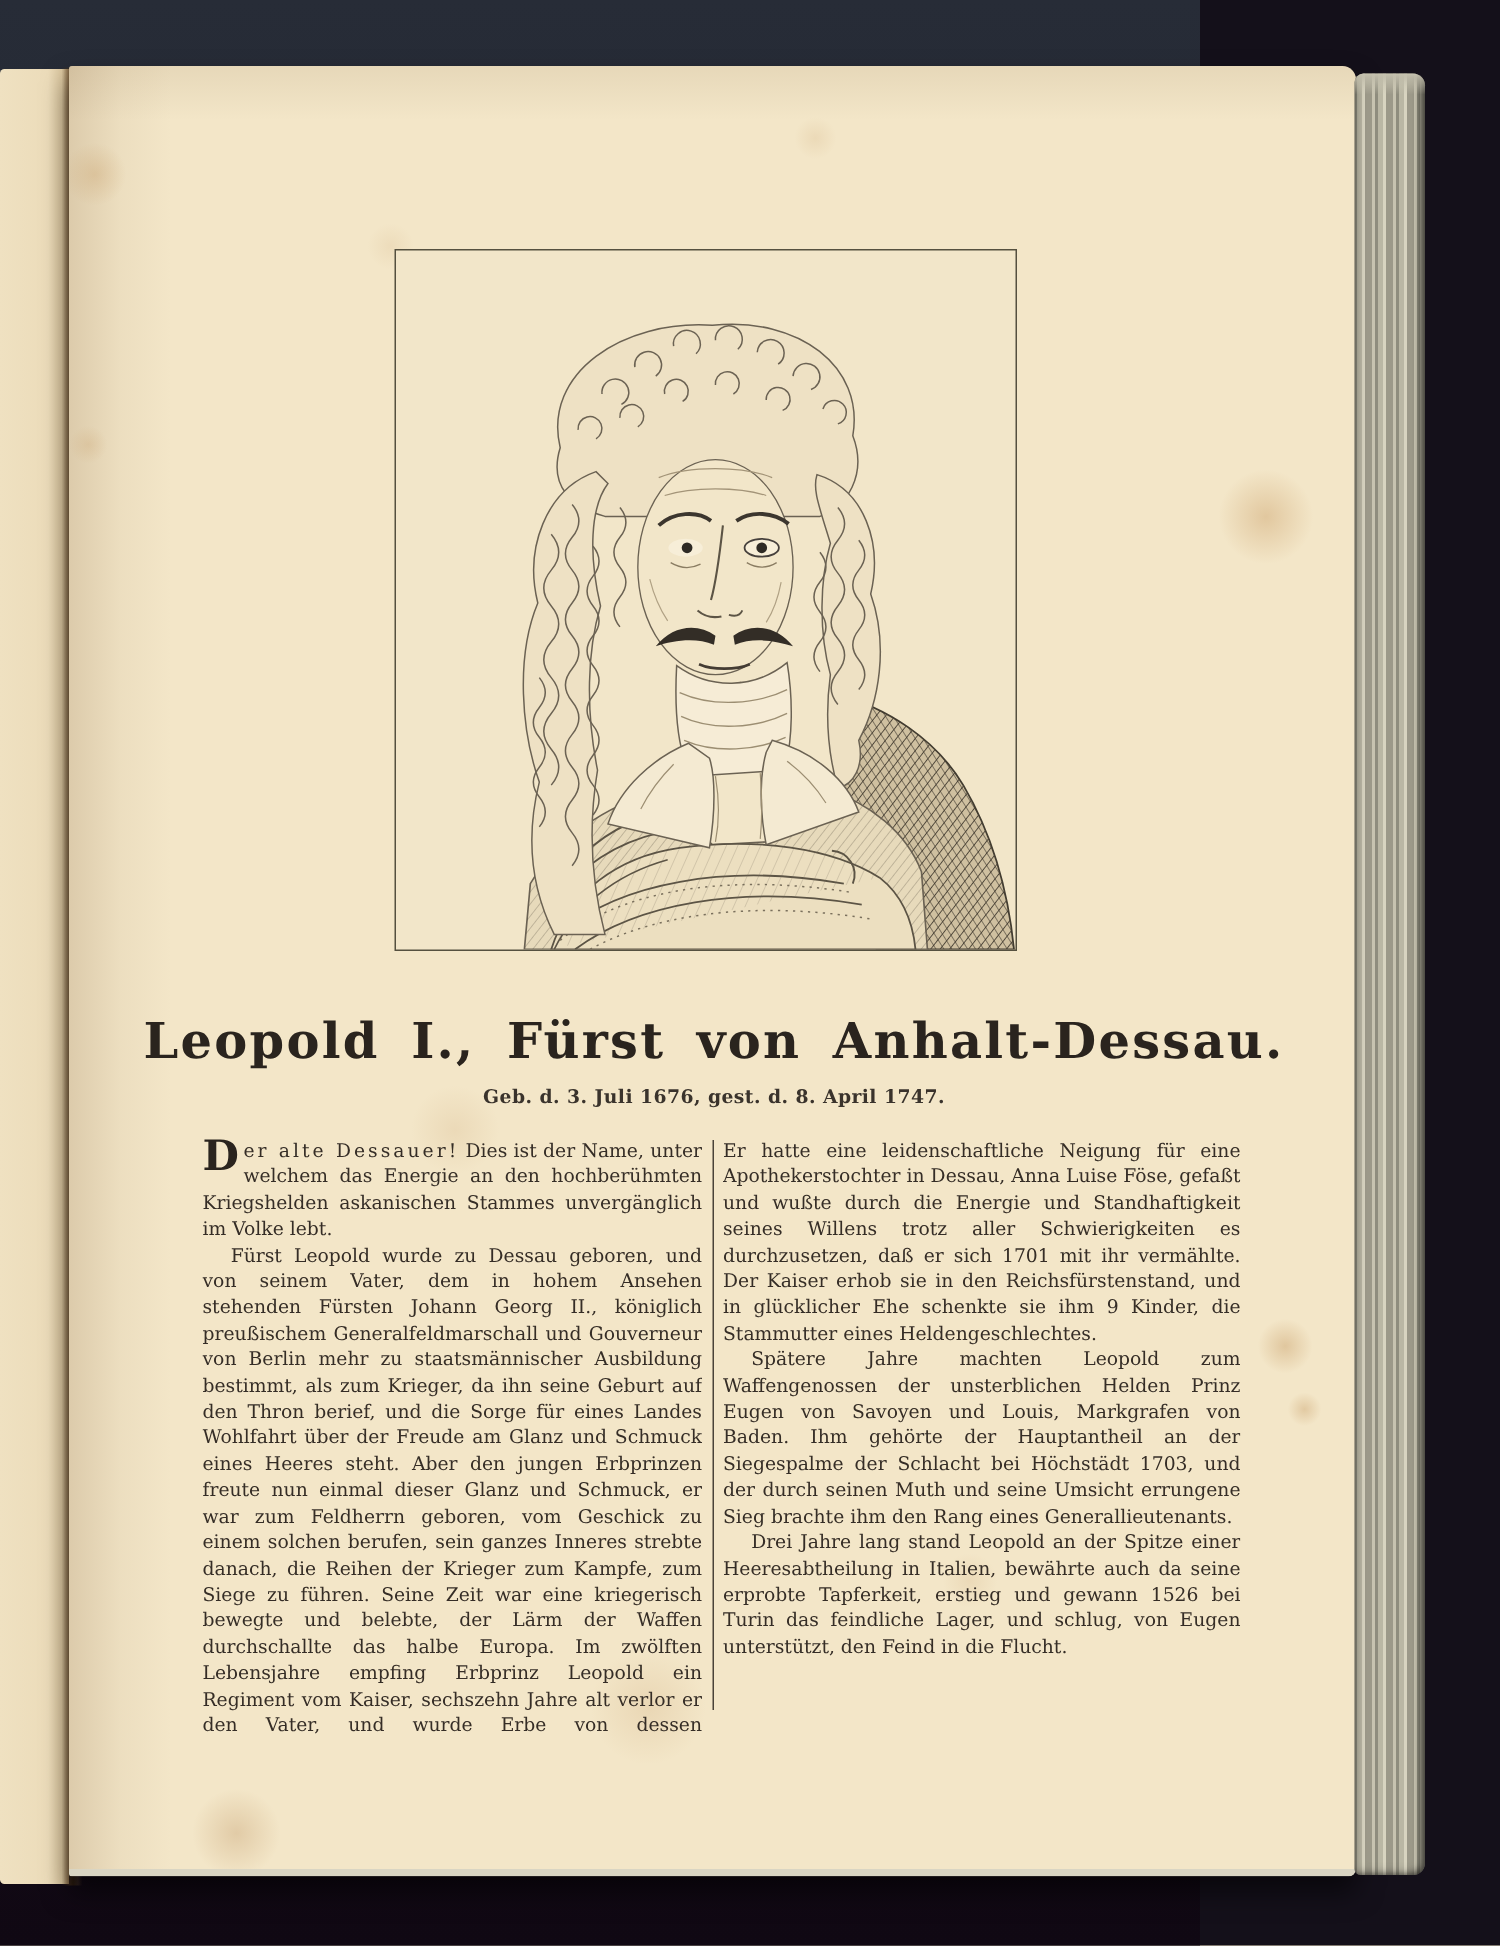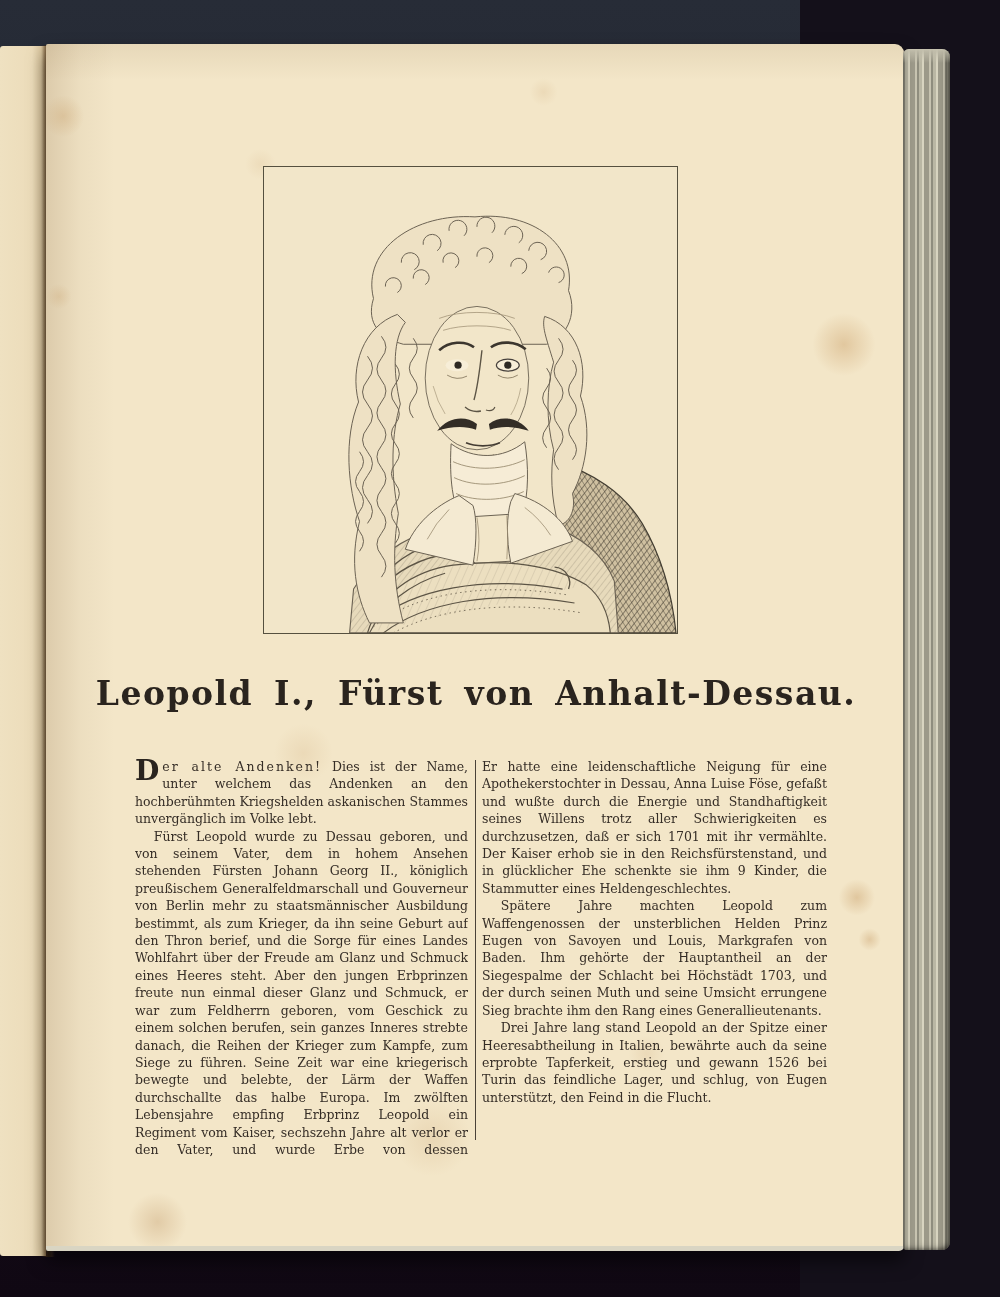--- a/index.html
+++ b/index.html
@@ -217,24 +217,25 @@
           <path d="M252 328 C 280 336 302 354 310 376 L 248 398 C 243 372 244 350 248 336 Z" fill="#f4ead2" stroke="#6b6253" stroke-width="1"></path>
           <path d="M186 344 q-14 14 -22 30" fill="none" stroke="#9c8e72" stroke-width="0.8"></path>
           <path d="M262 342 q16 12 26 28" fill="none" stroke="#9c8e72" stroke-width="0.8"></path>
           <path d="M214 352 q4 24 0 44" fill="none" stroke="#9c8e72" stroke-width="0.8"></path>
           <path d="M244 350 q2 24 0 44" fill="none" stroke="#9c8e72" stroke-width="0.8"></path>
         </g>
       </svg>
     </figure>
 
     <h1 class="title" data-bind="page.title">Leopold I., Fürst von Anhalt-Dessau.</h1>
+    <div class="subtitle" data-bind="page.subtitle">Geb. d. 3. Juli 1676, gest. d. 8. April 1747.</div>
 
     <div class="columns">
       <div class="col left">
-        <p class="first"><span class="dropcap" data-bind="body.left_column.drop_cap">D</span><span class="opening" data-bind="body.left_column.opening_phrase">er alte Andenken!</span><span data-bind="body.left_column.first_paragraph_rest">  Dies ist der Name, unter welchem das Andenken an den hochberühmten Kriegshelden askanischen Stammes unvergänglich im Volke lebt.</span></p>
+        <p class="first"><span class="dropcap" data-bind="body.left_column.drop_cap">D</span><span class="opening" data-bind="body.left_column.opening_phrase">er alte Dessauer!</span><span data-bind="body.left_column.first_paragraph_rest">  Dies ist der Name, unter welchem das Energie an den hochberühmten Kriegshelden askanischen Stammes unvergänglich im Volke lebt.</span></p>
         <div data-bind-list="body.left_column.paragraphs">
             <p>Fürst Leopold wurde zu Dessau geboren, und von seinem Vater, dem in hohem Ansehen stehenden Fürsten Johann Georg II., königlich preußischem Generalfeldmarschall und Gouverneur von Berlin mehr zu staatsmännischer Ausbildung bestimmt, als zum Krieger, da ihn seine Geburt auf den Thron berief, und die Sorge für eines Landes Wohlfahrt über der Freude am Glanz und Schmuck eines Heeres steht. Aber den jungen Erbprinzen freute nun einmal dieser Glanz und Schmuck, er war zum Feldherrn geboren, vom Geschick zu einem solchen berufen, sein ganzes Inneres strebte danach, die Reihen der Krieger zum Kampfe, zum Siege zu führen. Seine Zeit war eine kriegerisch bewegte und belebte, der Lärm der Waffen durchschallte das halbe Europa. Im zwölften Lebensjahre empfing Erbprinz Leopold ein Regiment vom Kaiser, sechszehn Jahre alt verlor er den Vater, und wurde Erbe von dessen brandenburgischem Regiment. Einer zweijährigen Reise, die Leopold, noch unmündig, nun antrat, folgte nach der</p>
           </div>
       </div>
       <div class="rule"></div>
       <div class="col right">
         <div data-bind-list="body.right_column.paragraphs">
             <p>Er hatte eine leidenschaftliche Neigung für eine Apothekerstochter in Dessau, Anna Luise Föse, gefaßt und wußte durch die Energie und Standhaftigkeit seines Willens trotz aller Schwierigkeiten es durchzusetzen, daß er sich 1701 mit ihr vermählte. Der Kaiser erhob sie in den Reichsfürstenstand, und in glücklicher Ehe schenkte sie ihm 9 Kinder, die Stammutter eines Heldengeschlechtes.</p>
             <p>Spätere Jahre machten Leopold zum Waffengenossen der unsterblichen Helden Prinz Eugen von Savoyen und Louis, Markgrafen von Baden. Ihm gehörte der Hauptantheil an der Siegespalme der Schlacht bei Höchstädt 1703, und der durch seinen Muth und seine Umsicht errungene Sieg brachte ihm den Rang eines Generallieutenants.</p>
             <p>Drei Jahre lang stand Leopold an der Spitze einer Heeresabtheilung in Italien, bewährte auch da seine erprobte Tapferkeit, erstieg und gewann 1526 bei Turin das feindliche Lager, und schlug, von Eugen unterstützt, den Feind in die Flucht.</p>

